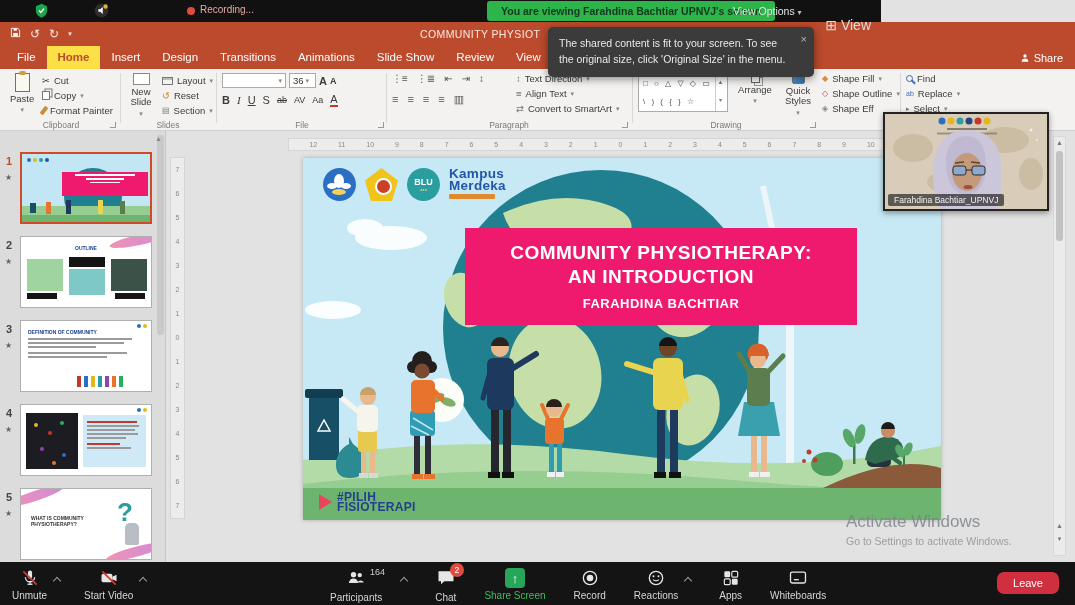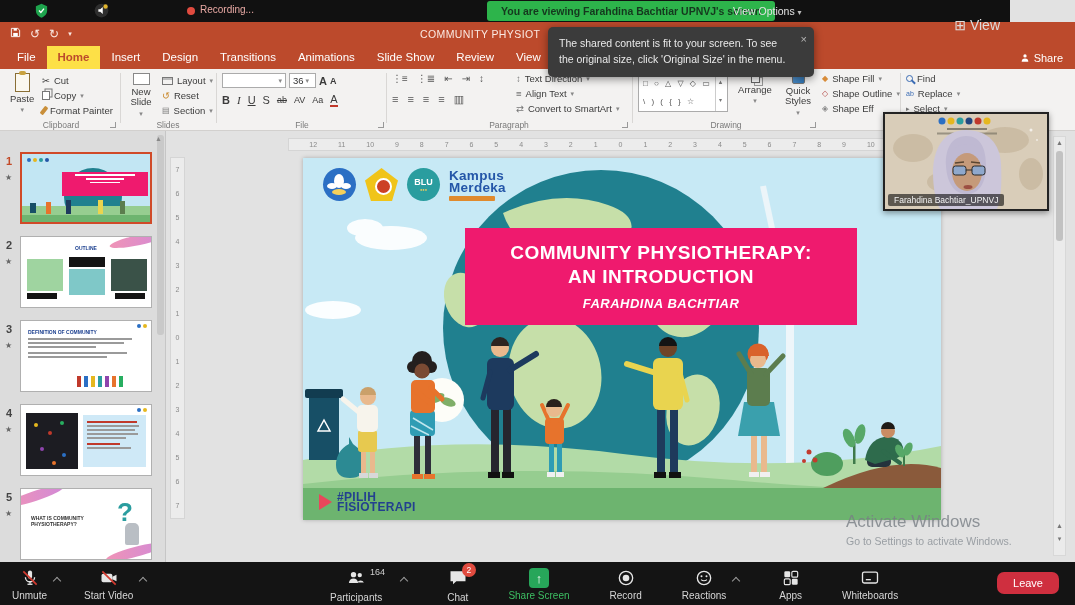--- a/index.html
+++ b/index.html
@@ -1,21 +1,21 @@
 <!DOCTYPE html>
 <html><head>
 <meta charset="utf-8">
 <style>
   *{margin:0;padding:0;box-sizing:border-box}
   html,body{background:#444}
   #screen{position:relative;width:1075px;height:605px;margin:0 auto;overflow:hidden;
     font-family:"Liberation Sans",sans-serif;background:#e2e2e2}
 
   
-  #topbar{position:absolute;left:0;top:0;width:1010px;height:22px;background:#111;z-index:90}
+  #topbar{position:absolute;left:0;top:0;width:881px;height:22px;background:#111;z-index:90}
   .tb-ic{position:absolute;top:3px}
   #rec-dot{position:absolute;left:187px;top:7px;width:8px;height:8px;border-radius:50%;background:#e04b3f}
   #rec-label{position:absolute;left:200px;top:4px;font-size:10px;color:#e8a9a4}
   #view-banner{position:absolute;left:487px;top:1px;height:20px;line-height:20px;padding:0 14px;
     background:#2db44b;border-radius:3px;font-size:10.5px;font-weight:bold;color:#15381e}
   #view-options{position:absolute;left:733px;top:0;height:22px;line-height:22px;font-size:10.5px;color:#e3e3e3}
   #view-options .car{color:#bbb;font-size:8px}
   #tb-view{position:absolute;right:10px;top:14px;height:22px;line-height:22px;font-size:14px;color:#ddd}
 
   
@@ -67,31 +67,31 @@
   .dotrow{position:absolute;display:flex;gap:2px}
   .dot{width:4px;height:4px;border-radius:50%}
   
   #ruler-h{position:absolute;left:288px;top:7px;width:665px;height:13px;background:#ececec;border:1px solid #d5d5d5;
     font-size:7px;color:#8a8a8a;text-align:center;white-space:nowrap;overflow:hidden;word-spacing:19px;line-height:12px}
   #ruler-v{position:absolute;left:170px;top:26px;width:15px;height:362px;background:#ececec;border:1px solid #d5d5d5;
     font-size:7px;color:#8a8a8a;text-align:center;white-space:pre-line;line-height:24px}
   
   #slide{position:absolute;left:303px;top:27px;width:638px;height:362px;background:#c7e9f5;box-shadow:0 0 4px rgba(0,0,0,.25)}
   #slide-art{position:absolute;left:0;top:0;width:638px;height:362px}
-  #logo-row{position:absolute;left:20px;top:10px;display:flex;gap:9px;align-items:flex-end}
+  #logo-row{position:absolute;left:20px;top:10px;display:flex;gap:9px;align-items:flex-start}
   .logo-circ{width:33px;height:33px;border-radius:50%}
   #logo-upn{width:33px;height:33px;background:#f0c419;clip-path:polygon(50% 0,100% 38%,82% 100%,18% 100%,0 38%);position:relative}
   #logo-upn::after{content:"";position:absolute;left:10px;top:10px;width:13px;height:13px;border-radius:50%;background:#cc4125;border:2px solid #fff}
   #logo-blu{background:#2a9d9f;color:#fff;display:flex;flex-direction:column;align-items:center;justify-content:center;font-size:9px;font-weight:bold}
   #logo-blu small{font-size:4px;color:#f5d05a;font-weight:normal}
   #logo-km{line-height:12px;font-size:13.5px;font-weight:bold;color:#2456a8;letter-spacing:.3px}
   #logo-km .bar{width:46px;height:5px;background:#e08a2d;border-radius:1px;margin-top:2px}
   #banner{position:absolute;left:162px;top:70px;width:392px;height:97px;background:#ef1a6e;color:#fff;text-align:center;padding-top:13px}
   #banner .t{font-size:19px;font-weight:bold;letter-spacing:.5px;line-height:24px}
-  #banner .a{font-size:13px;font-weight:bold;font-style:italic;margin-top:7px;letter-spacing:.5px}
+  #banner .a{font-size:13px;font-weight:bold;margin-top:7px;letter-spacing:.5px}
   #green-band{position:absolute;left:0;top:330px;width:638px;height:32px;background:#6db46f}
   #hashtag{position:absolute;left:16px;top:334px;display:flex;gap:5px;align-items:center}
   #hashtag .tri{width:0;height:0;border-left:13px solid #e8475b;border-top:8px solid transparent;border-bottom:8px solid transparent}
   #hashtag .txt{font-size:12px;font-weight:bold;color:#23408f;line-height:10px;letter-spacing:.3px}
   
   #notes{position:absolute;left:167px;top:397px;width:884px;height:34px;background:#efefef;border-top:1px solid #d0d0d0}
   #notes-ph{position:absolute;left:16px;top:9px;font-size:11px;color:#555}
   #vscroll{position:absolute;left:1053px;top:5px;width:13px;height:420px;background:#ebebeb;border:1px solid #d8d8d8;font-size:7px;color:#777;text-align:center}
   #vscroll .vthumb{position:absolute;left:2px;top:14px;width:7px;height:90px;background:#c2c2c2;border-radius:3px}
   #pscroll{position:absolute;left:157px;top:4px;width:7px;height:200px;background:#c9c9c9;border-radius:3px}
@@ -109,21 +109,21 @@
   #webcam{position:absolute;left:883px;top:112px;width:166px;height:99px;z-index:60;border:2px solid #232323;
     box-shadow:0 2px 6px rgba(0,0,0,.4);overflow:hidden;background:#d9cdb9}
   #cam-name{position:absolute;left:3px;bottom:3px;background:rgba(15,15,15,.62);color:#f2f2f2;font-size:8.5px;padding:1px 6px;border-radius:2px}
 
   
   #zoombar{position:absolute;left:0;top:562px;width:1075px;height:43px;background:#141414;z-index:80}
   .zwrap{display:flex;align-items:flex-start;gap:7px}
   .zitem{display:flex;flex-direction:column;align-items:center;gap:2px;color:#d6d6d6;font-size:10px;white-space:nowrap}
   .chev{width:6px;height:6px;border-left:1.5px solid #9a9a9a;border-top:1.5px solid #9a9a9a;transform:rotate(45deg);margin-top:10px}
   #zb-left{position:absolute;left:12px;top:6px;display:flex;gap:24px}
-  #zb-center{position:absolute;left:330px;top:6px;display:flex;gap:40px}
+  #zb-center{position:absolute;left:330px;top:6px;display:flex;gap:28px}
   #share-ic{width:20px;height:20px;background:#27a65a;border-radius:4px;color:#fff;font-size:13px;font-weight:bold;
     display:flex;align-items:center;justify-content:center}
   #share-label{color:#3dbf63}
   .badge{position:absolute;top:-5px;right:-8px;width:14px;height:14px;border-radius:50%;background:#e04b3f;color:#fff;
     font-size:8.5px;display:flex;align-items:center;justify-content:center}
   #pcount{position:absolute;top:-1px;right:-19px;font-size:9px;color:#cfcfcf}
   .icw{position:relative}
   #leave-btn{position:absolute;right:16px;top:10px;background:#cf2f3f;color:#fff;font-size:11px;padding:5px 16px;border-radius:7px;border:none}
 
   

